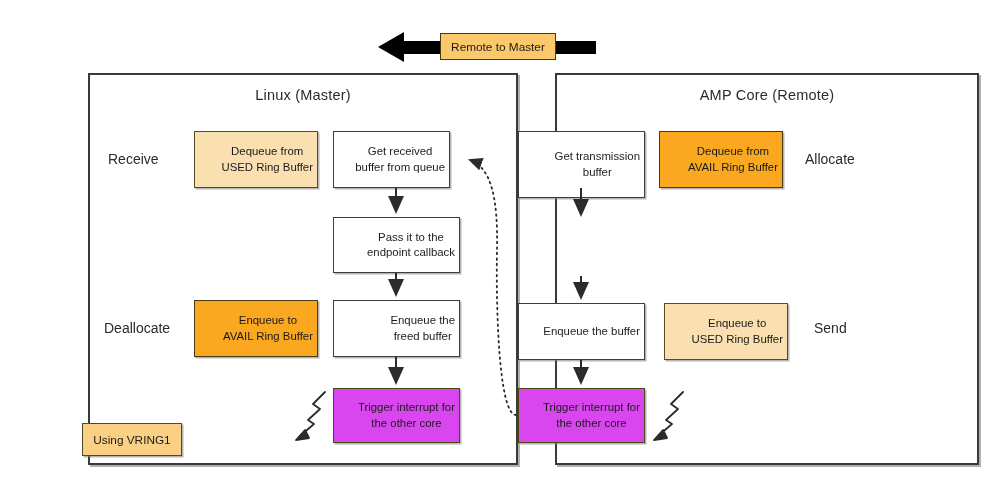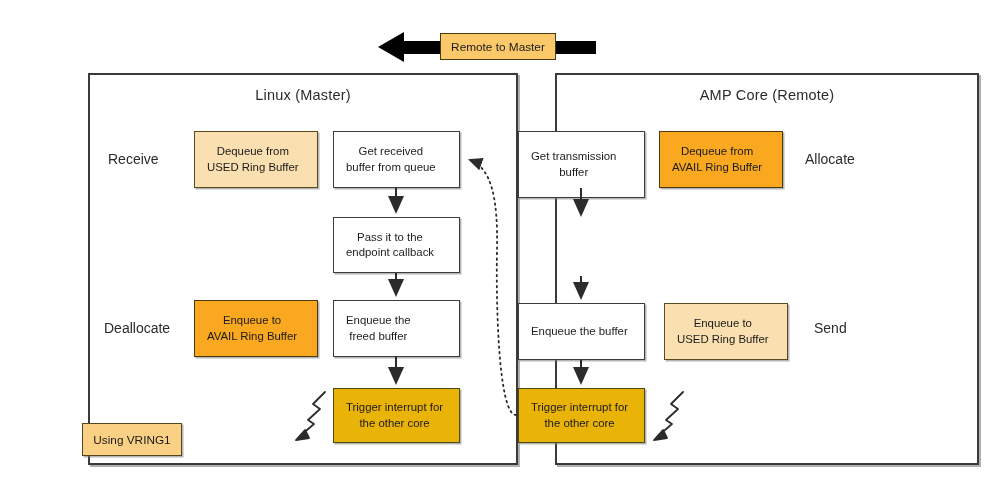--- a/index.html
+++ b/index.html
@@ -22,30 +22,30 @@
     position:absolute;left:0;right:0;top:12px;
     text-align:center;font-size:14.5px;color:#2b2b2b;
     letter-spacing:.2px;
   }
 
   
   .pbox{
     position:absolute;box-sizing:border-box;
     border:1.6px solid #3d3d3d;
     background:#ffffff;
-    display:flex;align-items:center;justify-content:flex-start;
+    display:flex;align-items:center;justify-content:flex-end;
     text-align:center;
     font-size:11.4px;line-height:1.35;
     color:#1d1d1d;
-    padding:2px 12px;
+    padding:2px 4px;
     box-shadow:1.5px 1.5px 0 0 rgba(120,120,120,.55);
   }
   .pbox.cream{background:#fae0b0;border-color:#5a4a22;}
   .pbox.orange{background:#f9a81f;border-color:#4a3a12;}
-  .pbox.yellow{background:#eab308;border-color:#4a4a12;}
+  .pbox.yellow{background:#d946ef;border-color:#4a4a12;}
   .pbox.cream span,.pbox.orange span,.pbox.yellow span{color:#1a1a1a;}
 
   
   .slabel{
     position:absolute;font-size:14px;color:#2b2b2b;
     white-space:nowrap;
   }
 
   
   .legend{
@@ -98,21 +98,21 @@
       <span>USED Ring Buffer</span>
     </span>
   </div>
   <div class="pbox orange" style="left:194px;top:300px;width:124px;height:57px;">
     <span>
       <span>Enqueue to</span><br>
       <span>AVAIL Ring Buffer</span>
     </span>
   </div>
 
-  <div class="pbox" style="left:333px;top:131px;width:127px;height:57px;">
+  <div class="pbox" style="left:333px;top:131px;width:117px;height:57px;">
     <span>
       <span>Get received</span><br>
       <span>buffer from queue</span>
     </span>
   </div>
   <div class="pbox" style="left:333px;top:217px;width:127px;height:56px;">
     <span>
       <span>Pass it to the</span><br>
       <span>endpoint callback</span>
     </span>

